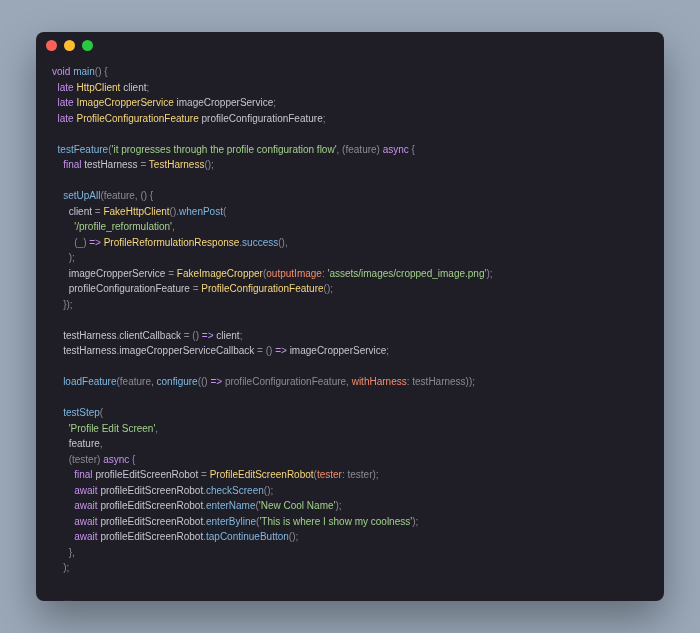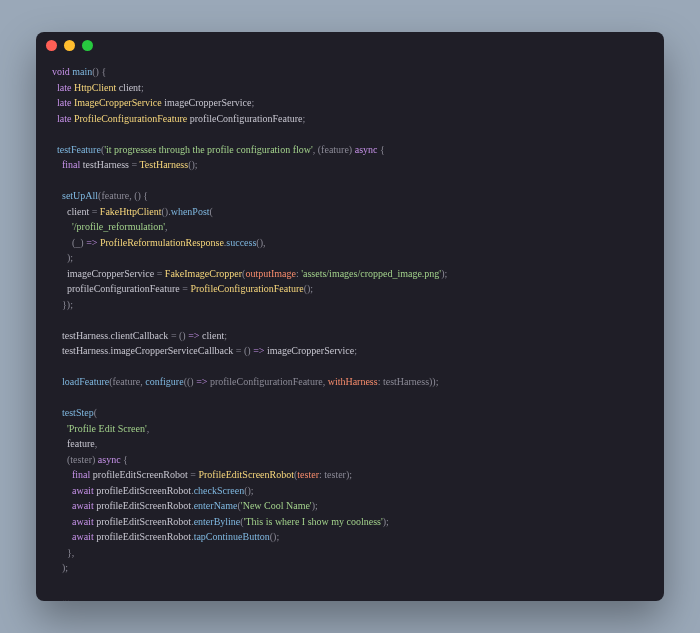--- a/index.html
+++ b/index.html
@@ -38,21 +38,21 @@
   .editor {
     flex: 1;
     padding: 6px 16px 12px 16px;
     overflow: hidden;
   }
   pre.code {
     font-size: 10px;
     line-height: 1.55;
     color: #c7c6d0;
     white-space: pre;
-    font-family: Liberation Serif, serif;
+    font-family: Liberation Sans, sans-serif;
   }
   .kw   { color: #c792ea; }  
   .type { color: #f7d77c; }  
   .fn   { color: #7fb7df; }  
   .id   { color: #c7c6d0; }  
   .str  { color: #a2d18b; }  
   .nm   { color: #f78c6c; }  
   .pn   { color: #8b8a96; }  
 </style>
 </head>

